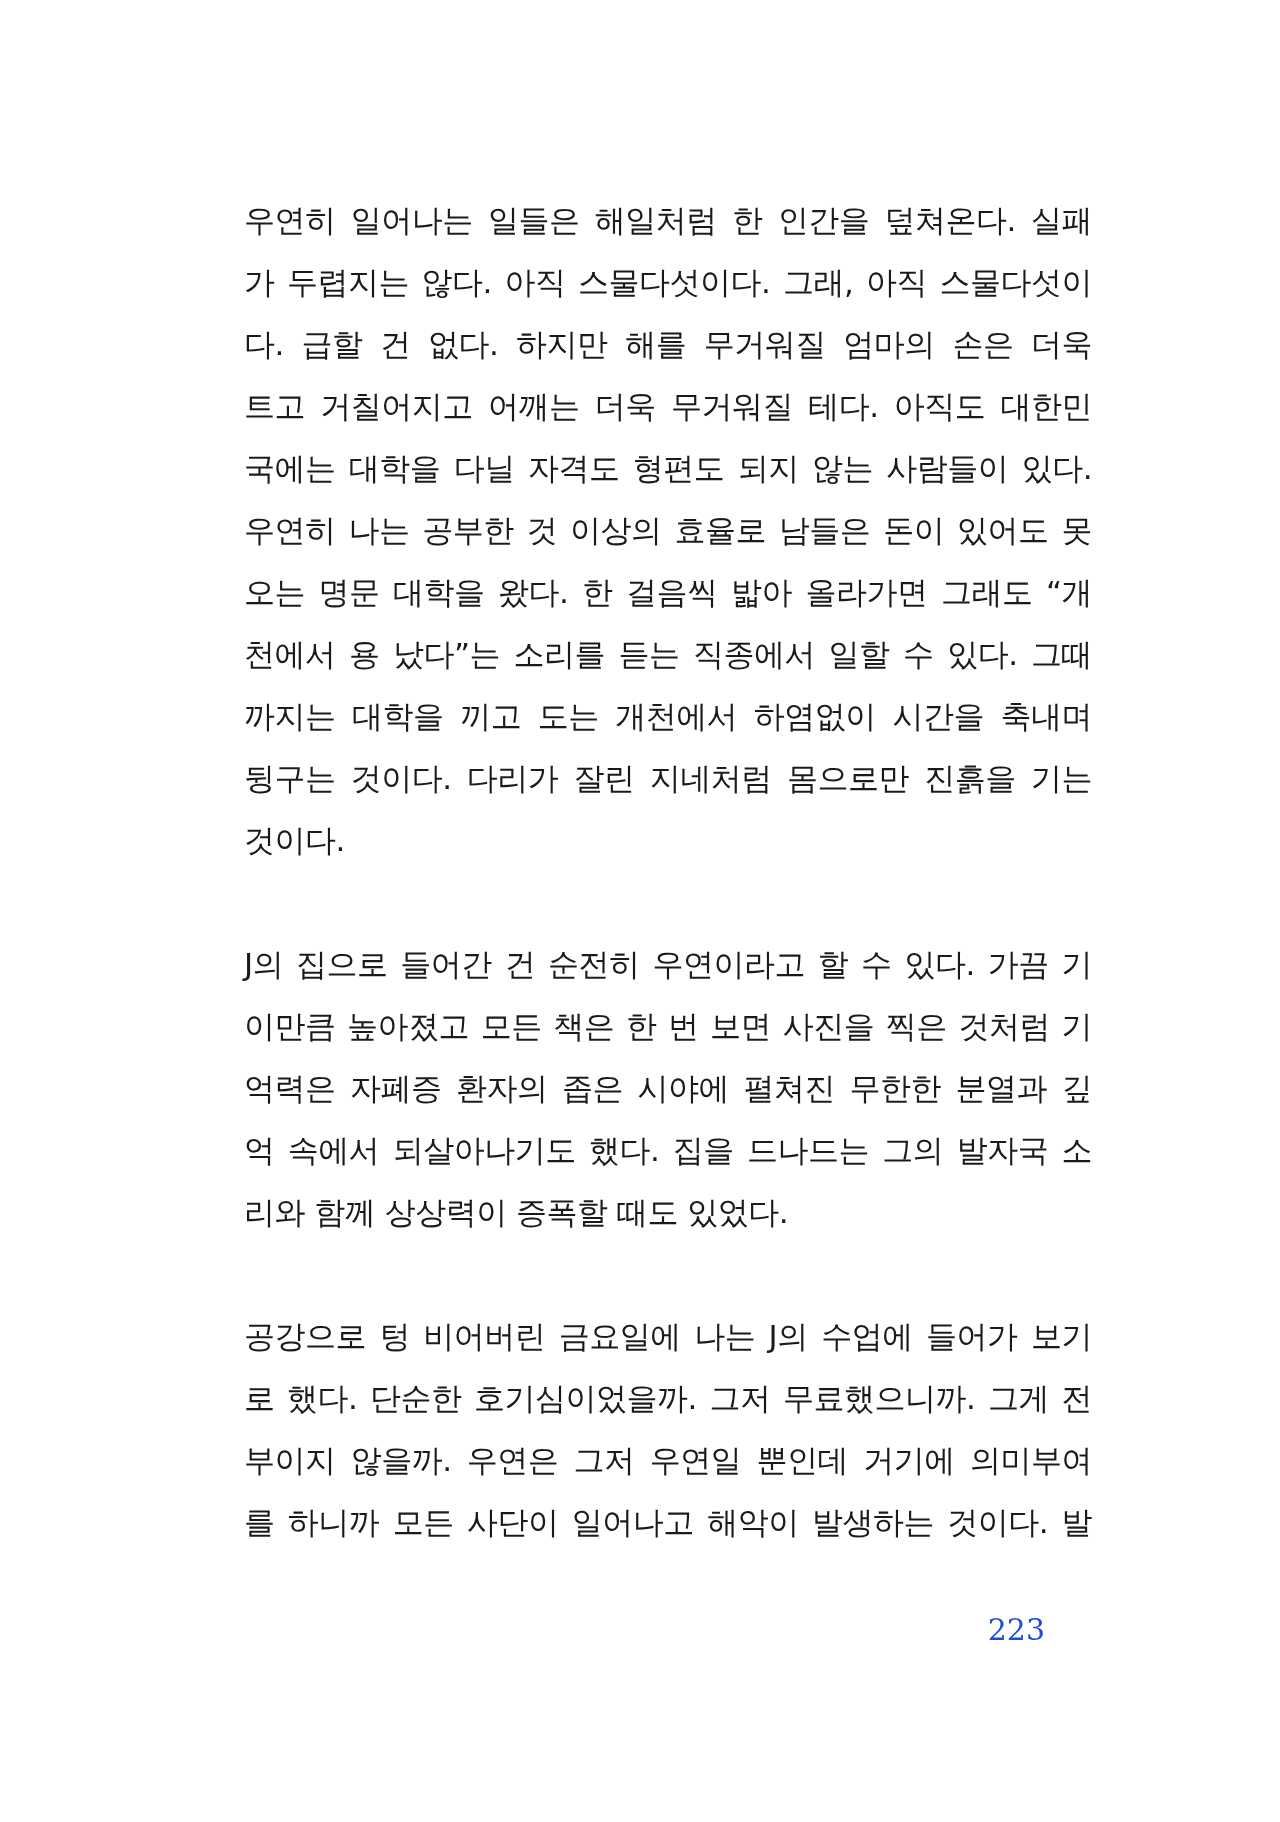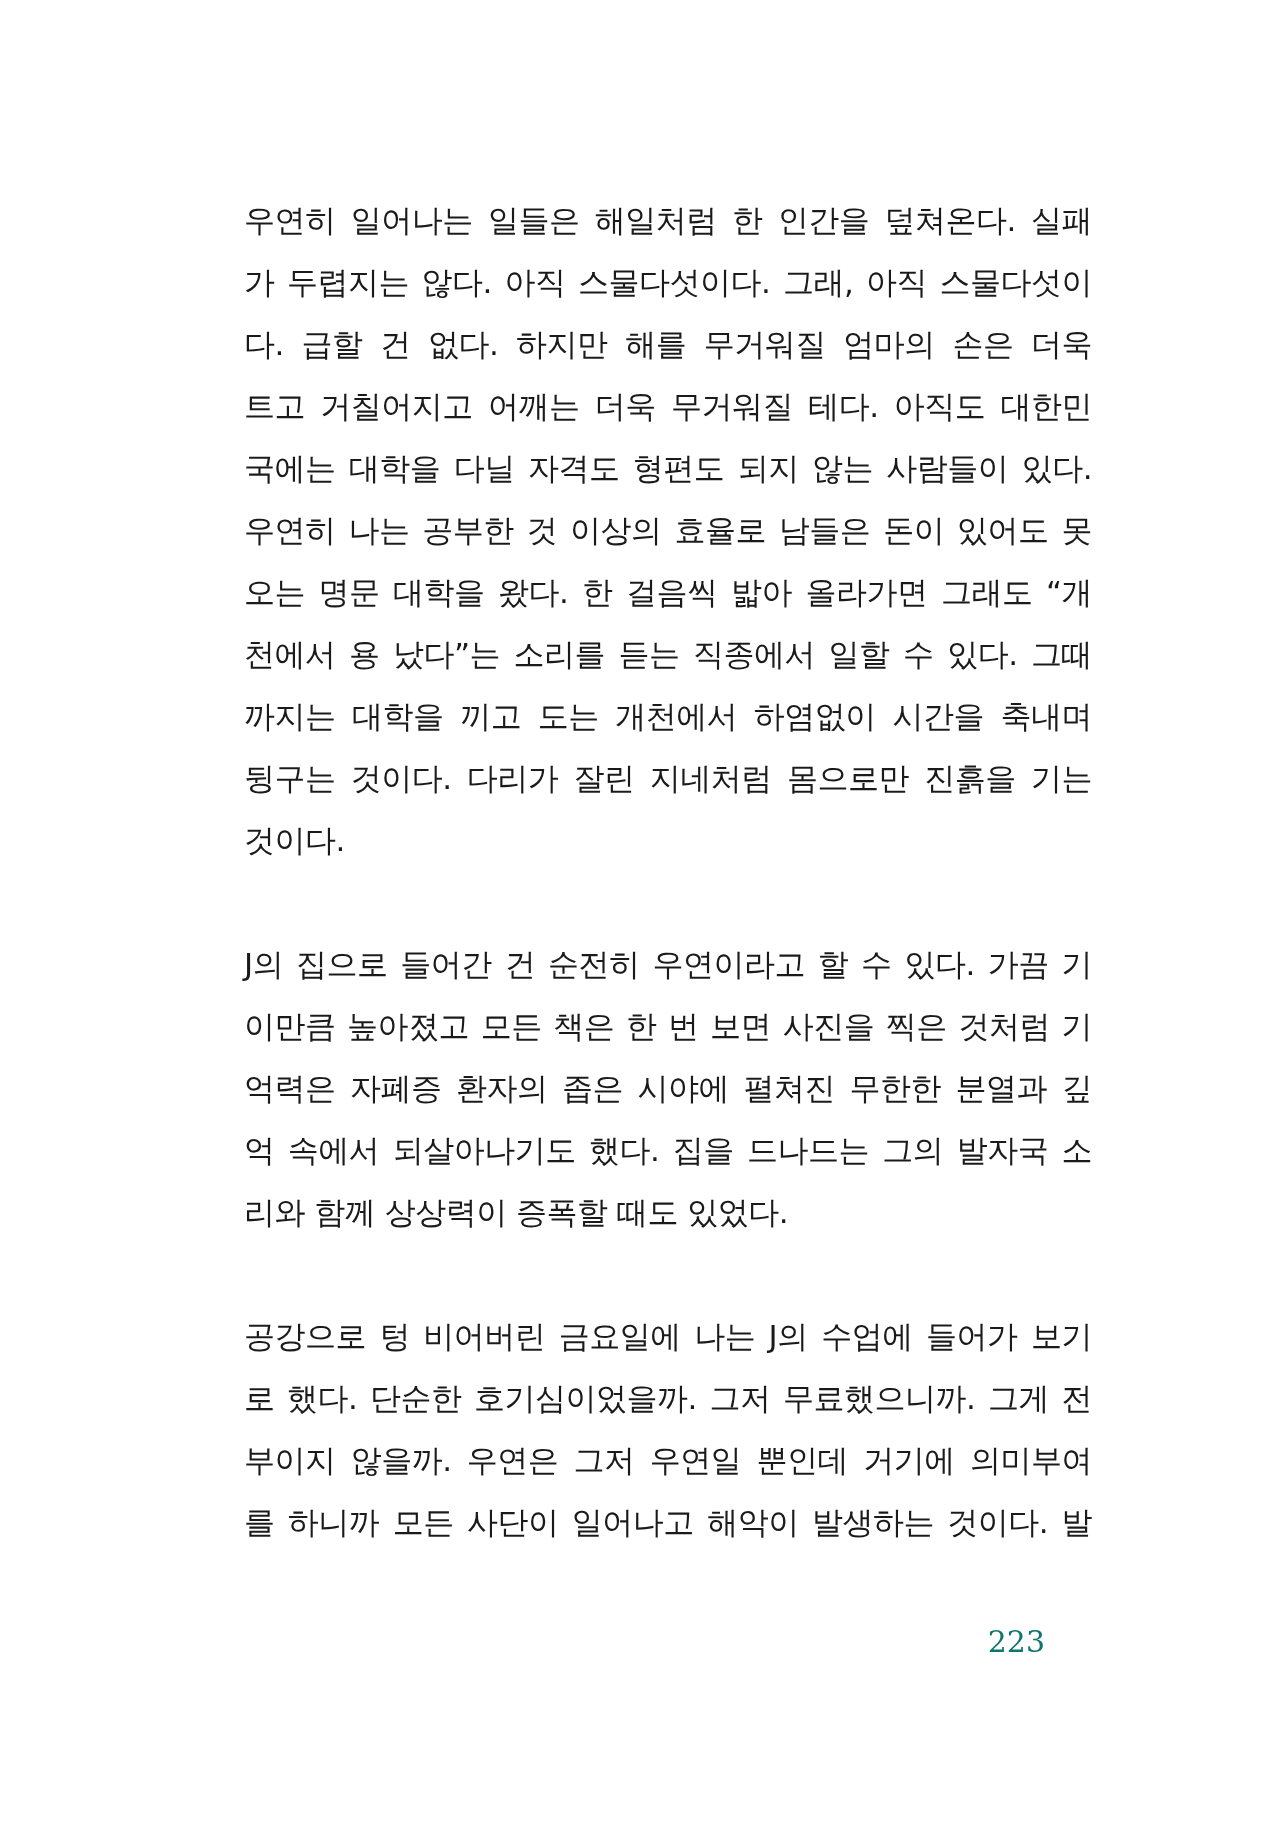--- a/index.html
+++ b/index.html
@@ -48,22 +48,21 @@
       text-align-last: left;
     }
     .page-number {
       position: absolute;
       left: 975px;
       top: 1612px;
       width: 70px;
       text-align: right;
       font-family: "DejaVu Serif", "Liberation Serif", serif;
       font-size: 30px;
-      color: #0f766e;
-      margin-top: 12px;
+      color: #1d4ed8;
     }
   </style>
 </head>
 <body>
 
 <div class="page">
   <div class="text-block">
 
     <p class="paragraph">
       <span class="line">우연히 일어나는 일들은 해일처럼 한 인간을 덮쳐온다. 실패</span>

